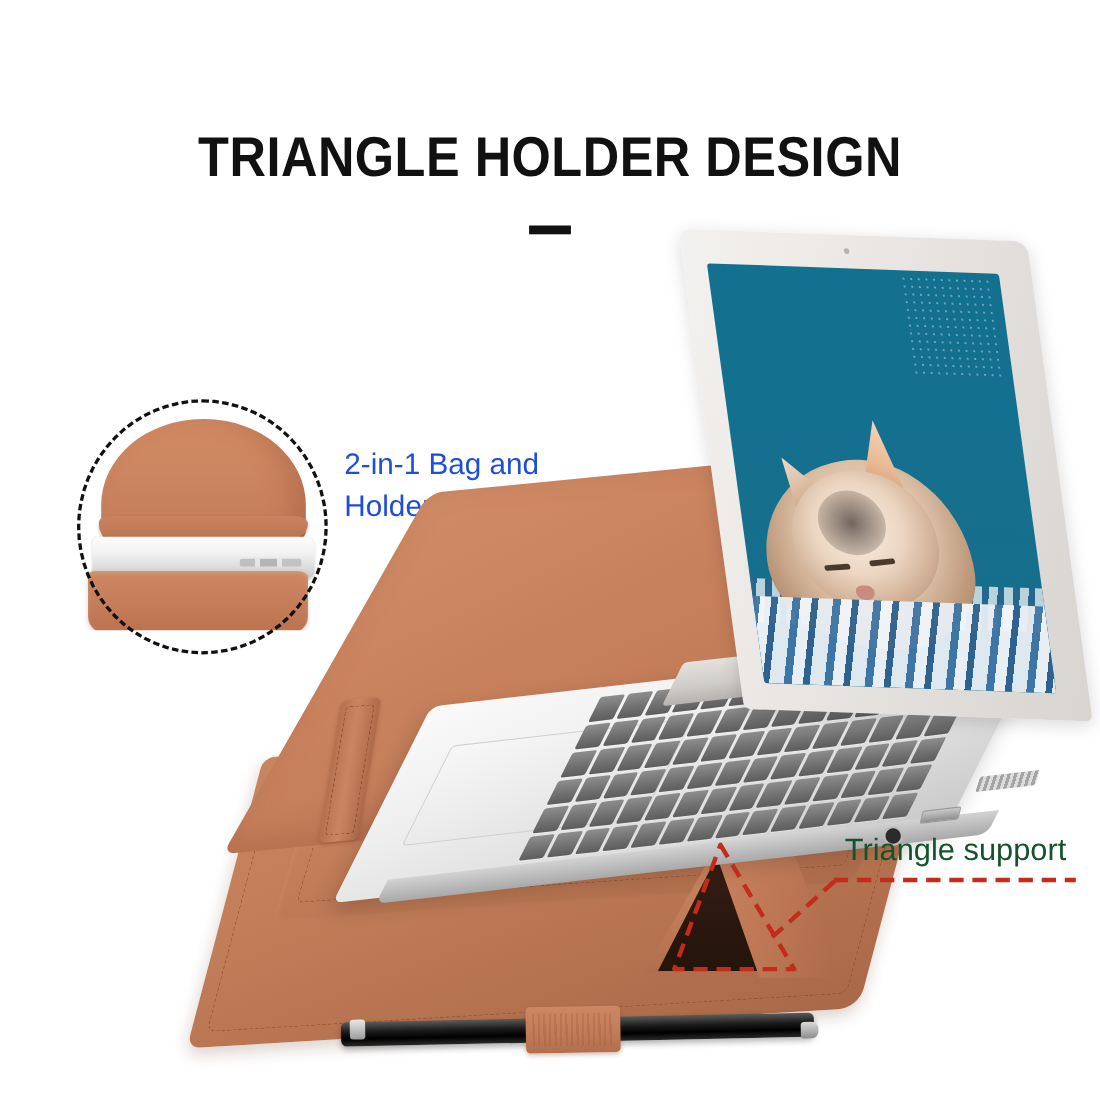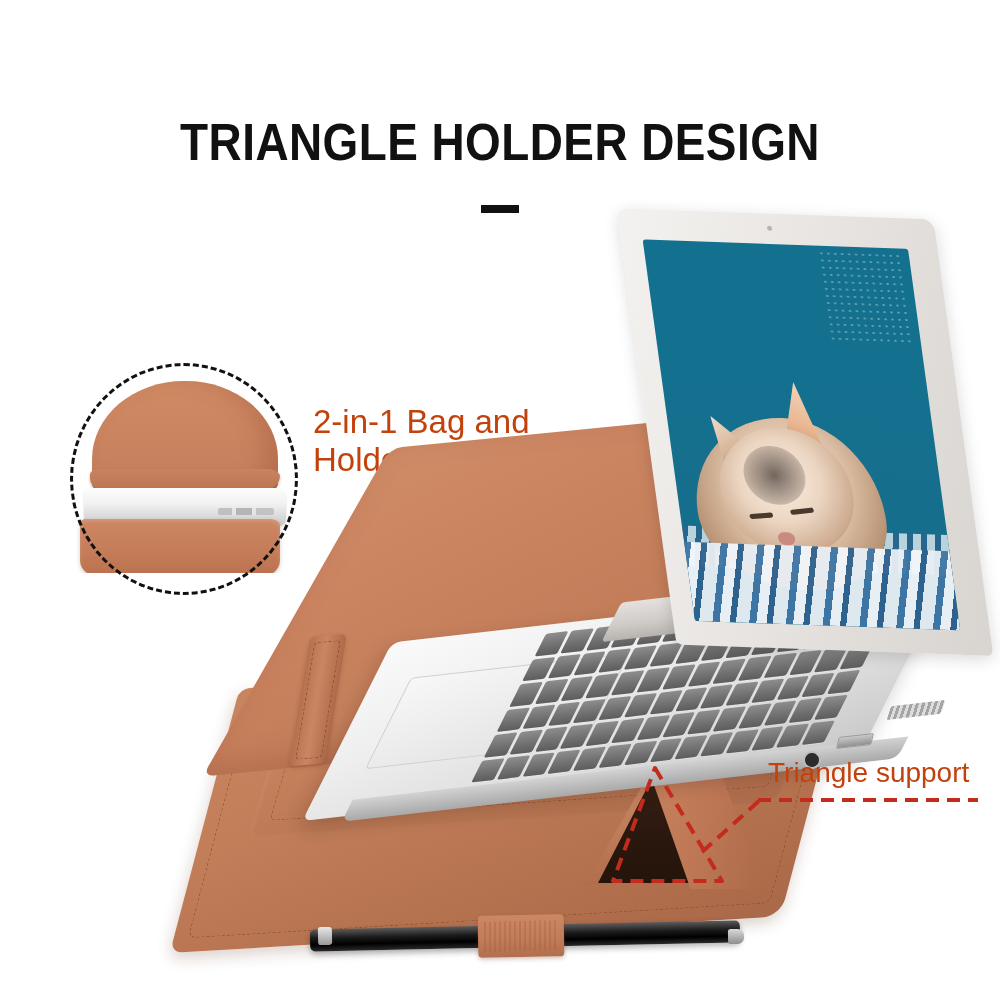--- a/index.html
+++ b/index.html
@@ -77,21 +77,21 @@
     width:200px; height:58px;
     background:linear-gradient(180deg,#cd8762 0%,#c57d59 55%,#b9714e 100%);
     border-radius:6px 10px 20px 20px / 4px 6px 16px 16px;
     box-shadow:inset 0 2px 4px rgba(255,255,255,0.18), 0 2px 4px rgba(120,60,35,0.25);
   }
 
   
   #inset-label {
     position:absolute; left:313px; top:403px;
     width:260px;
-    font-size:33px; line-height:38px; color:#c2410c;
+    font-size:27px; line-height:38px; color:#1d4ed8;
     font-family:"Liberation Sans", sans-serif;
   }
 
   
   #hero-photo {
     position:absolute; left:190px; top:215px;
     width:810px; height:760px;
   }
 
   
@@ -344,21 +344,21 @@
     background:repeating-linear-gradient(90deg, rgba(150,80,50,0.25) 0 2px, transparent 2px 5px);
   }
 
   
   #annotation-layer {
     position:absolute; left:0; top:0; width:1000px; height:1005px;
     pointer-events:none;
   }
   #triangle-support-label {
     position:absolute; left:768px; top:757px;
-    font-size:28px; color:#c2410c; white-space:nowrap;
+    font-size:28px; color:#14532d; white-space:nowrap;
     font-family:"Liberation Sans", sans-serif;
   }
 </style>
 </head>
 <body>
 
 <div id="page-title">TRIANGLE HOLDER DESIGN</div>
 <div id="title-divider"></div>
 
 <div id="inset-callout">

